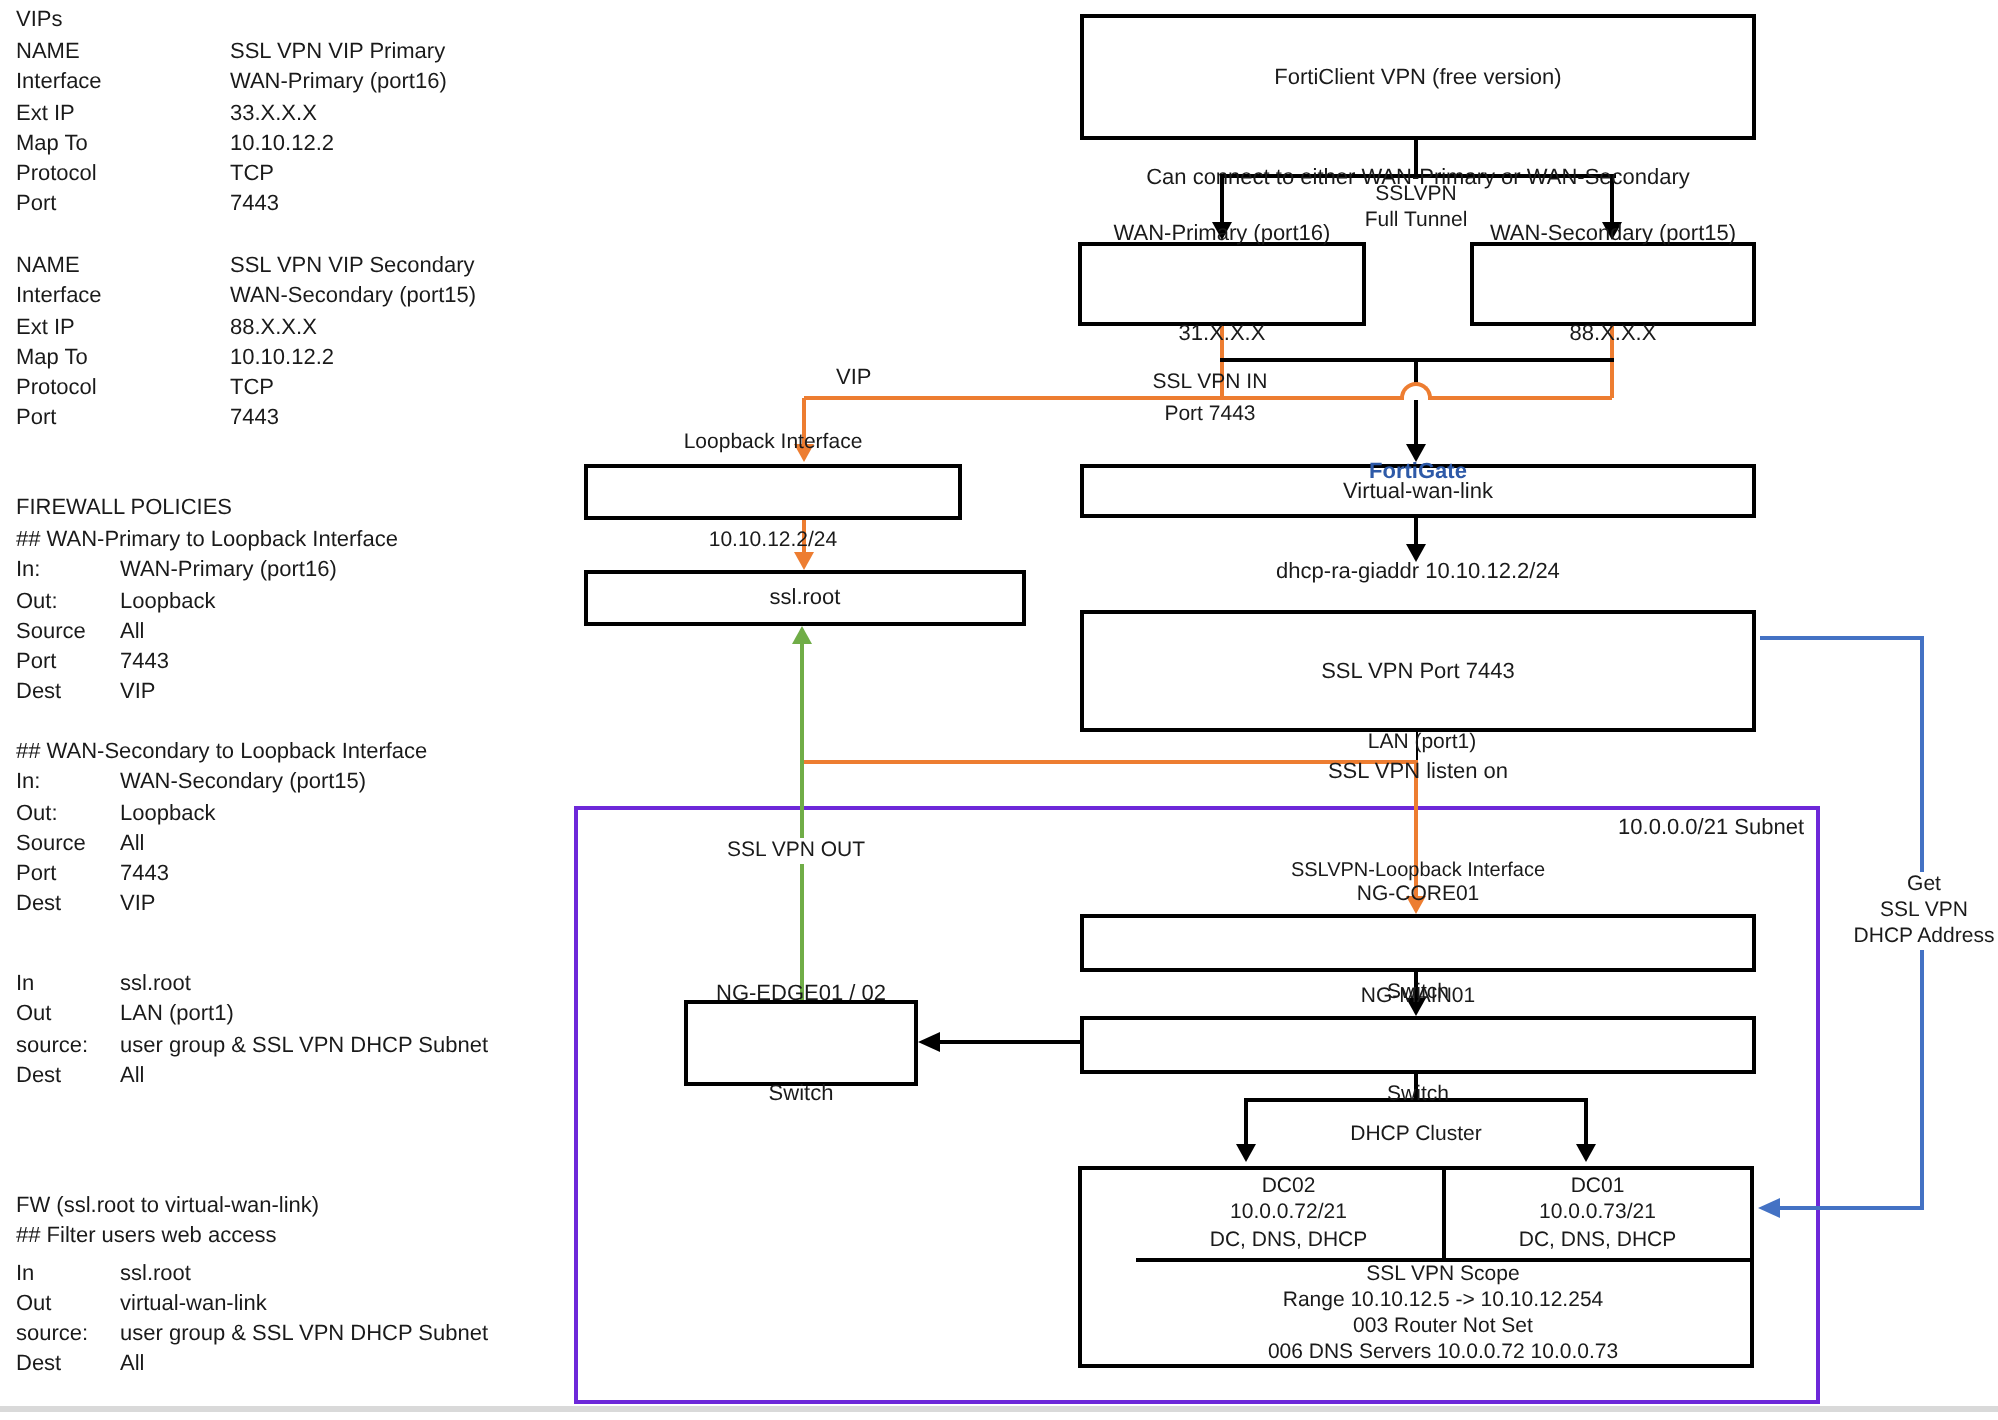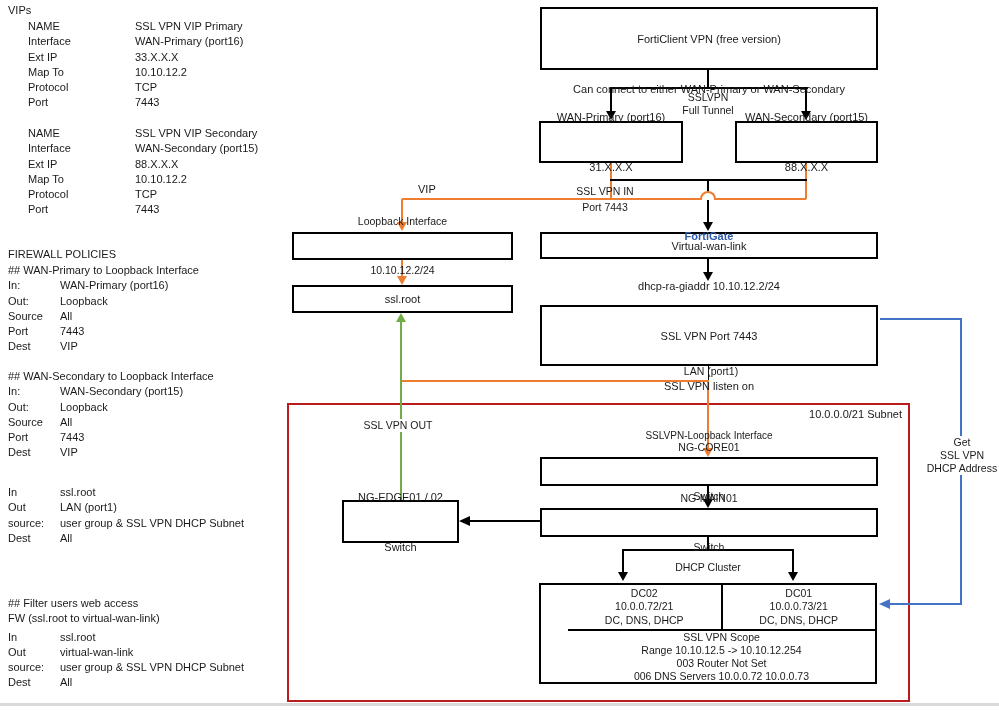--- a/index.html
+++ b/index.html
@@ -2,21 +2,21 @@
 <html><head>
 <meta charset="utf-8">
 <style>
   html,body{margin:0;padding:0;background:#fff;}
   #canvas{position:relative;width:999px;height:710px;background:#fff;overflow:hidden;
           font-family:"Liberation Sans",sans-serif;color:#1a1a1a;}
   
   .tp{position:absolute;font-size:11px;line-height:15.3px;white-space:nowrap;}
   .prow{display:flex;}
   .pl{flex:0 0 52px;}
-  .pl.wide{flex:0 0 107px;margin-left:20px;}
+  .pl.wide{flex:0 0 107px;}
   
   .bx{position:absolute;border:2px solid #000;background:#fff;box-sizing:border-box;
       display:flex;flex-direction:column;justify-content:center;align-items:center;
       text-align:center;font-size:11px;line-height:14px;gap:36px;}
   .bx.sm{font-size:10.5px;line-height:13px;}
   .bt{font-weight:bold;color:#2E5AA8;}
   .tiny{font-size:10px;line-height:13px;}
   
   .ln{position:absolute;background:#000;}
   .ln.or{background:#ED7D31;}
@@ -28,21 +28,21 @@
   .ah.up.gr{border-left:5px solid transparent;border-right:5px solid transparent;border-bottom:9px solid #70AD47;}
   .ah.lf{border-top:5px solid transparent;border-bottom:5px solid transparent;border-right:11px solid #000;}
   .ah.lf.bl{border-right-color:#4472C4;}
   .hop{position:absolute;left:700px;top:191px;width:16px;height:9px;background:#fff;
        border:2px solid #ED7D31;border-bottom:none;border-radius:8px 8px 0 0;box-sizing:border-box;}
   
   .lb{position:absolute;font-size:10.5px;line-height:13px;text-align:center;white-space:nowrap;}
   .lb.bg{background:#fff;}
   
   #subnet{position:absolute;left:287px;top:403px;width:623px;height:299px;
-          border:2px solid #b91c1c;background:#fff;box-sizing:border-box;}
+          border:2px solid #6d28d9;background:#fff;box-sizing:border-box;}
   #subnet .cap{position:absolute;top:3px;right:6px;font-size:11px;}
   
   #dctable{position:absolute;left:539px;top:583px;width:338px;height:101px;
            border:2px solid #000;background:#fff;box-sizing:border-box;display:flex;flex-direction:column;padding-left:27px;}
   #dctable .r1{flex:0 0 44px;display:flex;border-bottom:2px solid #000;}
   #dctable .c{flex:1;display:flex;flex-direction:column;justify-content:center;text-align:center;
               font-size:10.5px;line-height:13.5px;}
   #dctable .c.first{border-right:2px solid #000;}
   #dctable .r2{flex:1;display:flex;flex-direction:column;justify-content:center;text-align:center;
                font-size:10.5px;line-height:13px;}
@@ -172,22 +172,22 @@
         <span class="pl">source:</span>
         <span>user group &amp; SSL VPN DHCP Subnet</span>
       </div>
     <div class="prow">
         <span class="pl">Dest</span>
         <span>All</span>
       </div>
   </div>
 
   <div class="tp" style="left:8px;top:596px;">
+    <div>FW (ssl.root to virtual-wan-link)</div>
     <div>## Filter users web access</div>
-    <div>FW (ssl.root to virtual-wan-link)</div>
     <div class="prow" style="margin-top:3px;">
         <span class="pl">In</span>
         <span>ssl.root</span>
       </div>
     <div class="prow">
         <span class="pl">Out</span>
         <span>virtual-wan-link</span>
       </div>
     <div class="prow">
         <span class="pl">source:</span>
@@ -277,21 +277,21 @@
   <div class="bx" style="left:539px;top:121px;width:144px;height:42px;">
     <div>WAN-Primary (port16)</div>
     <div>31.X.X.X</div>
   </div>
 
   <div class="bx" style="left:735px;top:121px;width:143px;height:42px;">
     <div>WAN-Secondary (port15)</div>
     <div>88.X.X.X</div>
   </div>
 
-  <div class="bx sm" style="left:292px;top:232px;width:221px;height:28px;">
+  <div class="bx sm" style="left:292px;top:232px;width:189px;height:28px;">
     <div>Loopback Interface</div>
     <div>10.10.12.2/24</div>
   </div>
 
   <div class="bx" style="left:540px;top:232px;width:338px;height:27px;">
     <div>Virtual-wan-link</div>
   </div>
 
   <div class="bx" style="left:292px;top:285px;width:221px;height:28px;">
     <div>ssl.root</div>

